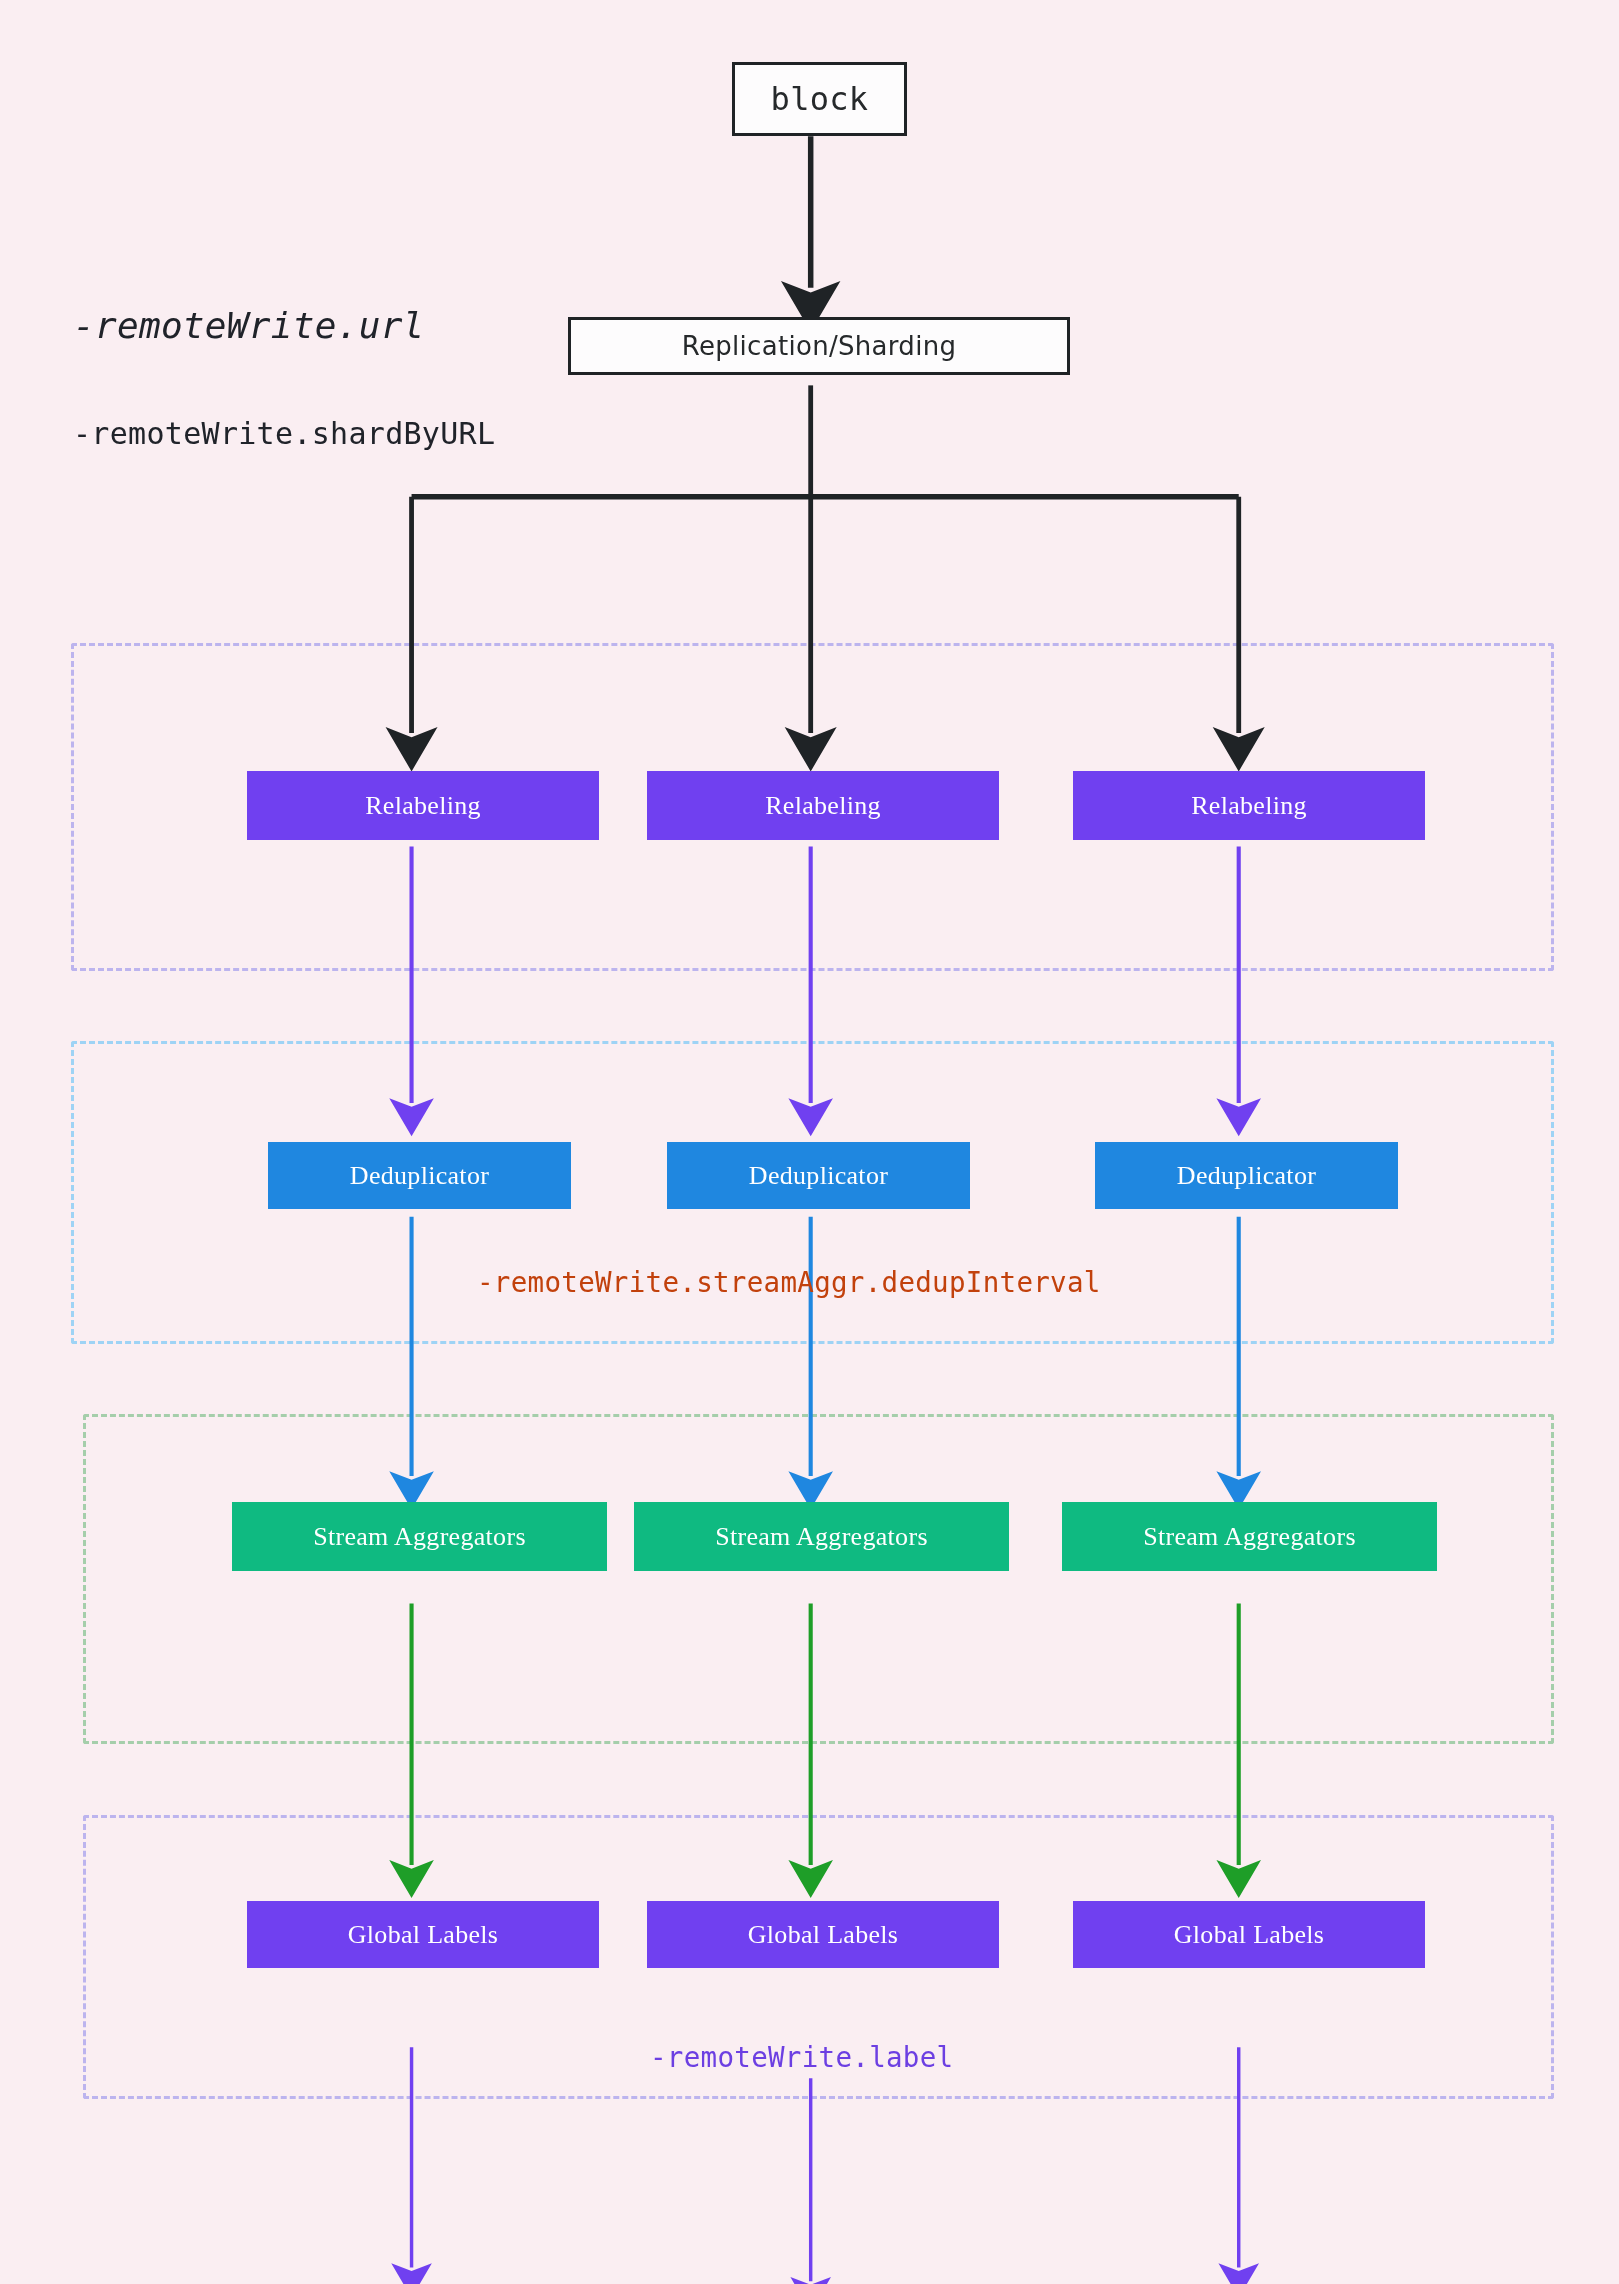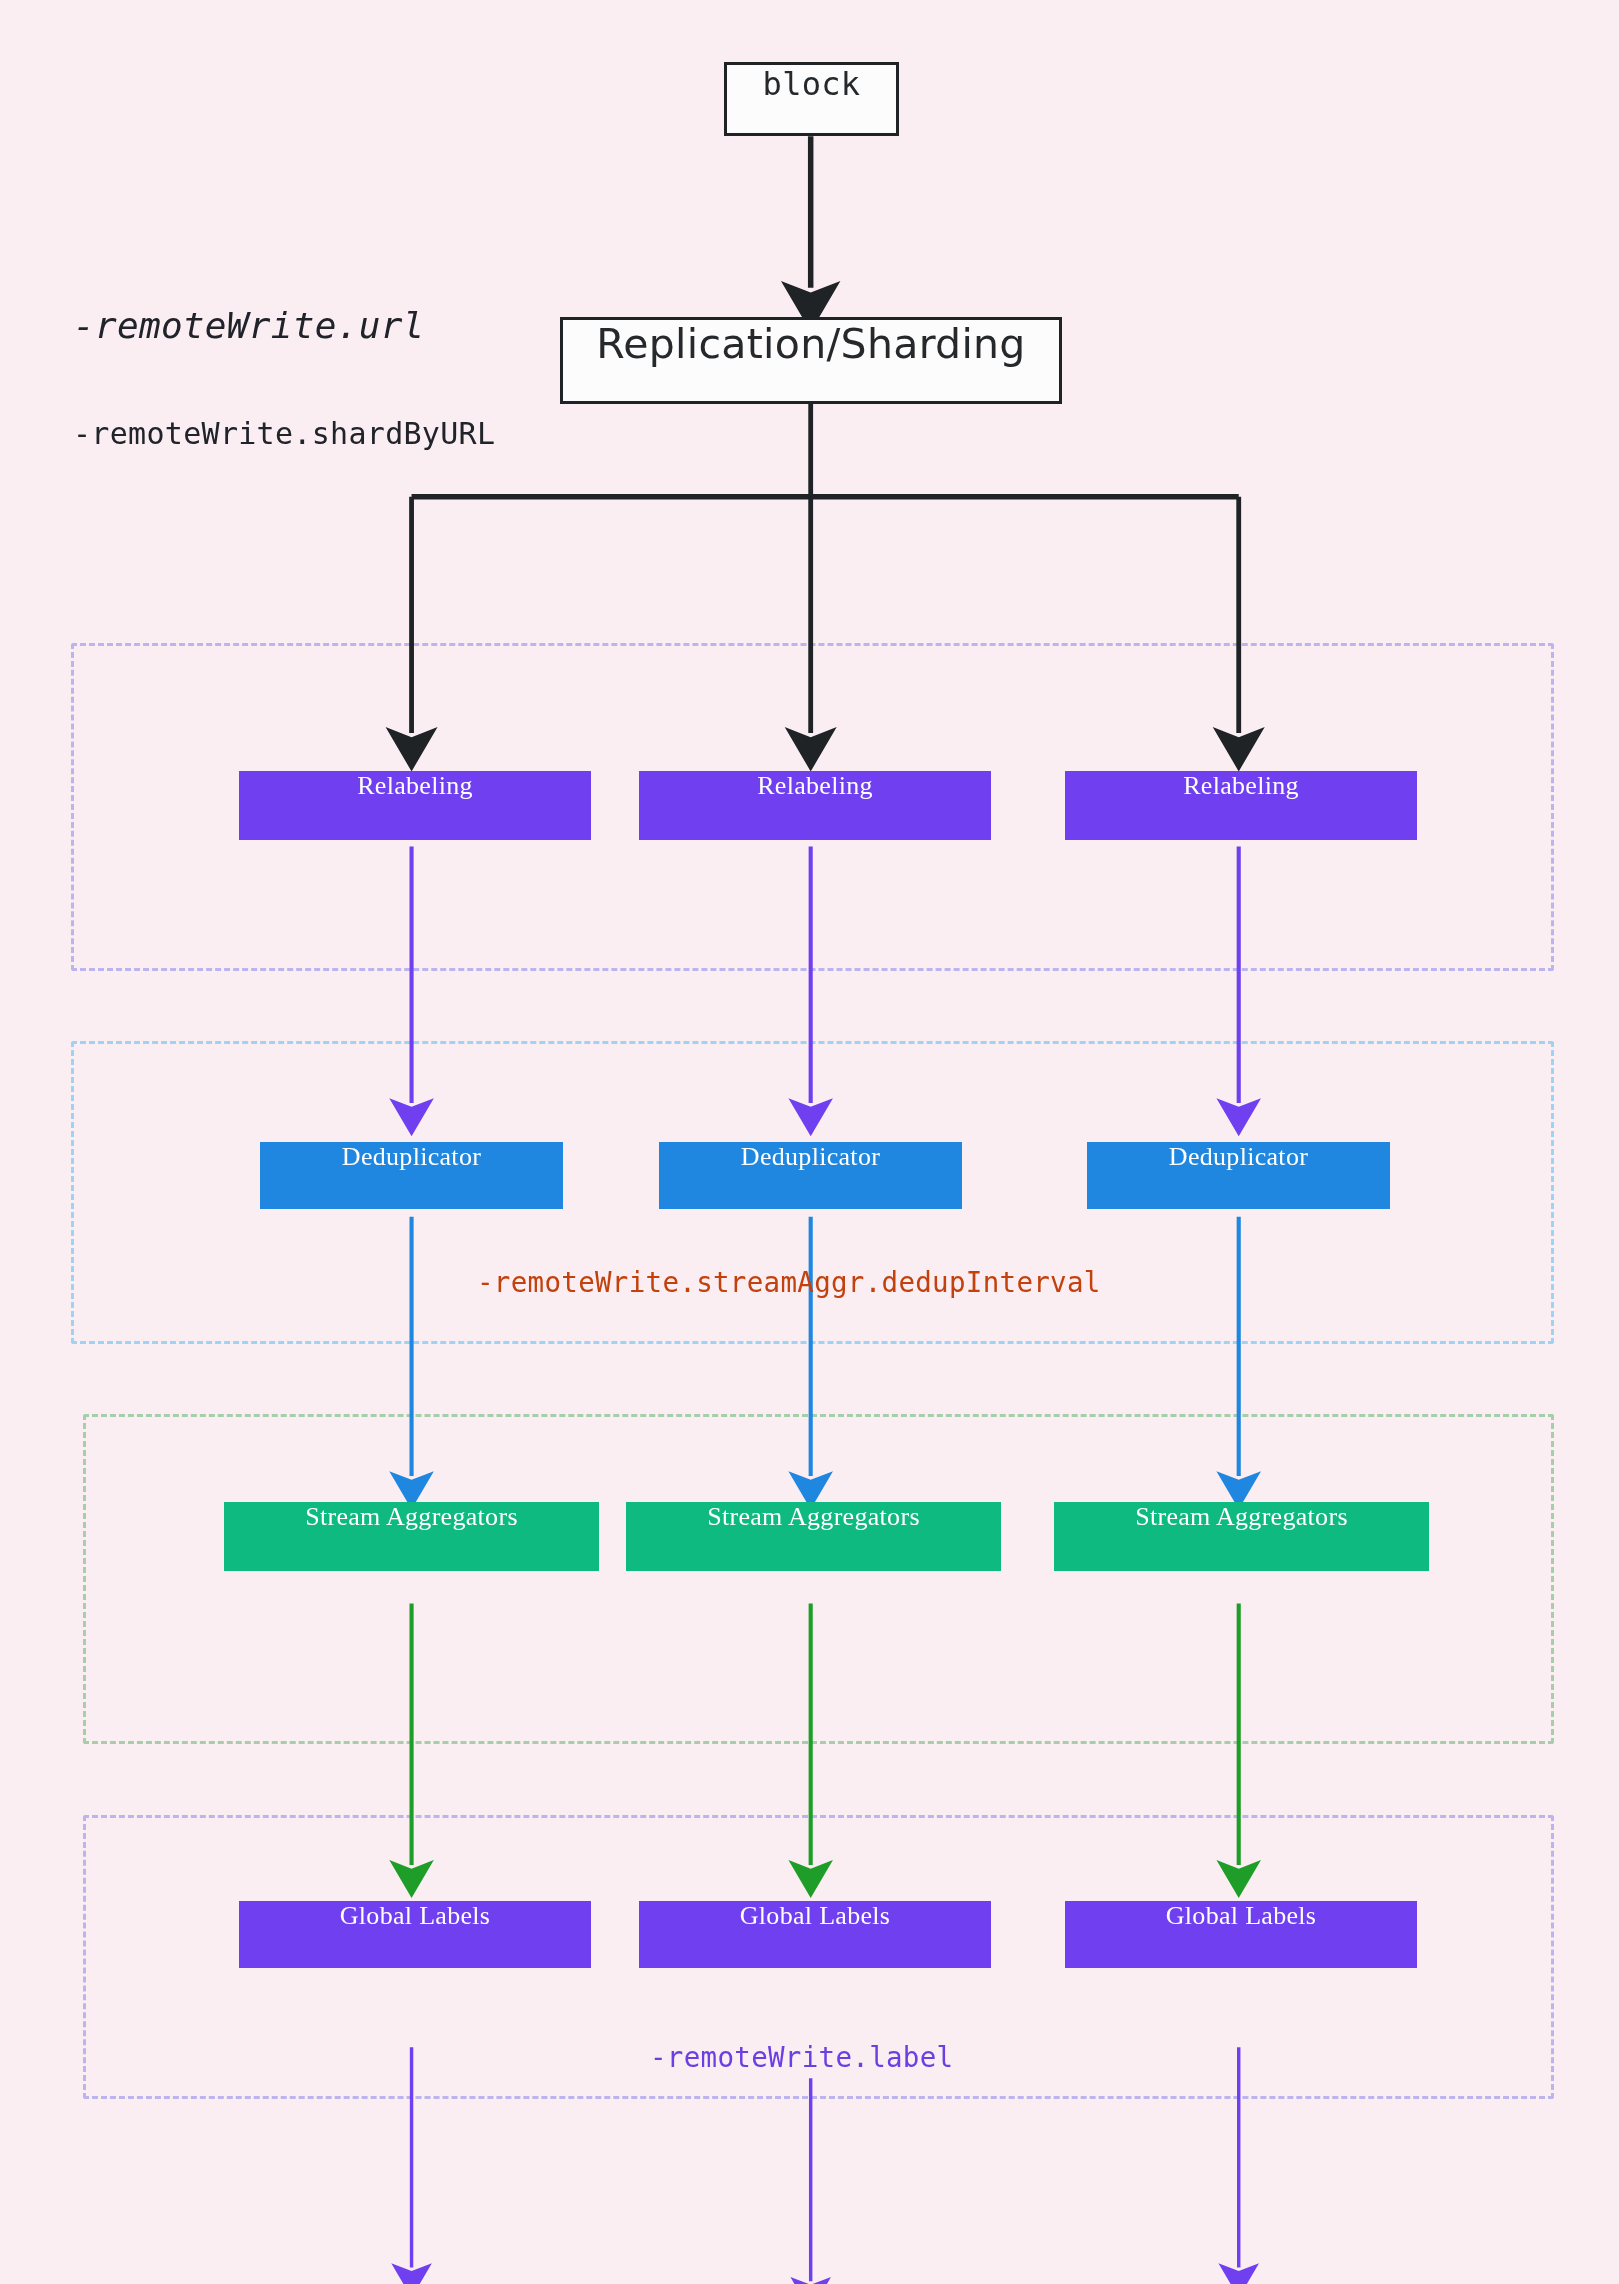--- a/index.html
+++ b/index.html
@@ -31,24 +31,25 @@
     border-width: 3.4px;
     border-style: dashed;
     border-radius: 2.8px;
   }
 
   
   .node {
     position: absolute;
     box-sizing: border-box;
     display: flex;
-    align-items: flex-start;
+    align-items: center;
     justify-content: center;
     text-align: center;
     letter-spacing: 0.3px;
+    margin-left: 8px;
   }
   .node-plain {
     background: #fdfcfd;
     border: 3.4px solid #1f2326;
     color: #26292b;
   }
   .node-fill {
     color: #ffffff;
     font-family: Liberation Serif, serif;
   }
@@ -120,21 +121,21 @@
 
     <line x1="598" y1="2975" x2="598" y2="3295" stroke="#7040f0" stroke-width="5" marker-end="url(#ah-purple2)"></line>
     <line x1="1178" y1="3020" x2="1178" y2="3315" stroke="#7040f0" stroke-width="5" marker-end="url(#ah-purple2)"></line>
     <line x1="1800" y1="2975" x2="1800" y2="3295" stroke="#7040f0" stroke-width="5" marker-end="url(#ah-purple2)"></line>
   </svg>
 
   <div class="node node-plain" style="left:724px; top:62px; width:175px; height:74px; font-size:32px;">
     <span class="node-label">block</span>
   </div>
 
-  <div class="node node-plain" style="left:560px; top:317px; width:502px; height:87px; font-size:41px;
+  <div class="node node-plain" style="left:560px; top:317px; width:502px; height:58px; font-size:26px;
               font-family:'DejaVu Sans','Liberation Sans',sans-serif;">
     <span class="node-label">Replication/Sharding</span>
   </div>
 
   <div class="node node-fill" style="left:239px; top:771px; width:352px; height:69px; background:#7040f0; font-size:26px;">
     <span class="node-label">Relabeling</span>
   </div>
   <div class="node node-fill" style="left:639px; top:771px; width:352px; height:69px; background:#7040f0; font-size:26px;">
     <span class="node-label">Relabeling</span>
   </div>

